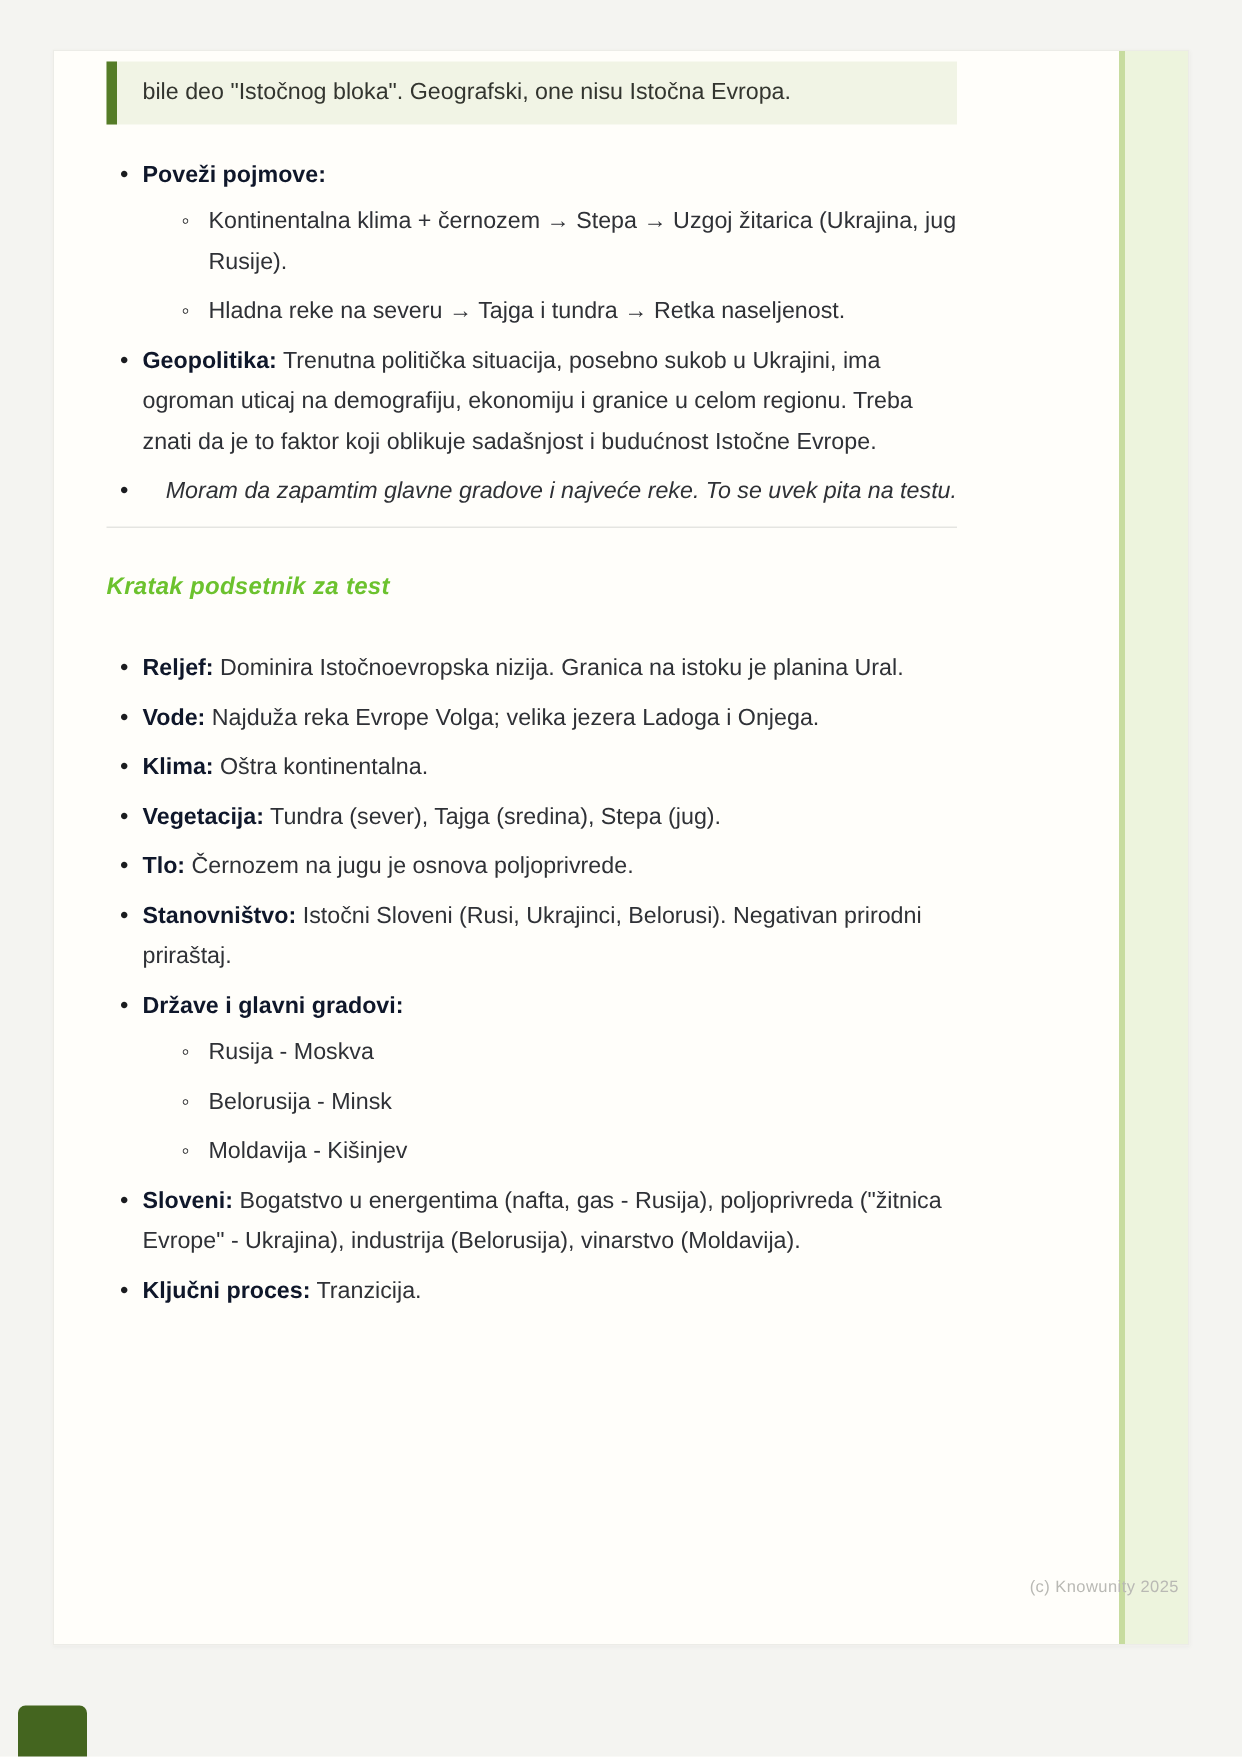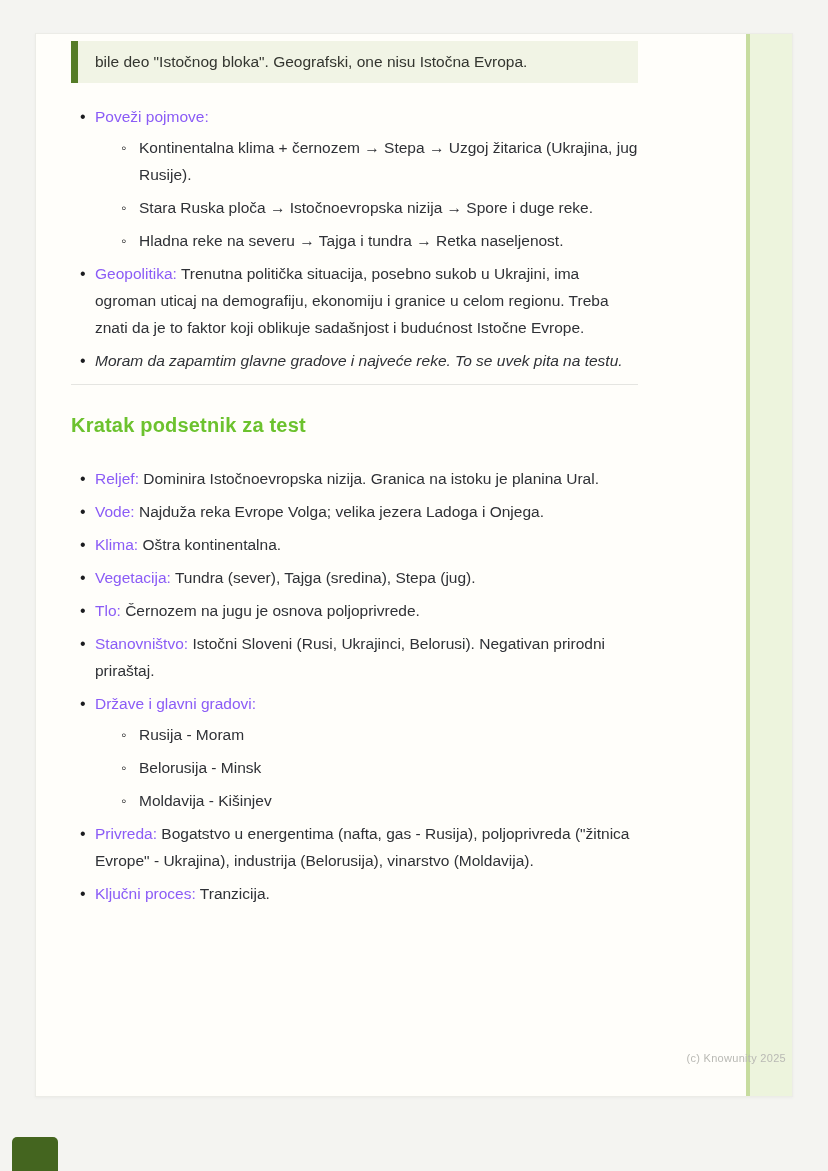--- a/index.html
+++ b/index.html
@@ -31,36 +31,37 @@
     background:#f1f4e5;
   }
   .bq-bar { width:7px; flex:0 0 7px; background:#557c27; }
   .bq-text { padding:7px 10px 8px 17px; color:#33352f; }
   .li { position:relative; padding-left:24px; margin-bottom:6px; }
   .li::before {
     content:"•";
     position:absolute; left:9px; top:0;
     color:#1b1c1f; font-size:16px;
   }
-  .li.italic { font-style:italic; }
+  .li.italic { font-style:italic;text-align:right; }
   .li.italic::before { font-style:normal; }
-  .lead { font-weight:400; color:#8b5cf6; }
+  .lead { font-weight:700; color:#0f172a; }
   .sublist { margin-left:28px; margin-top:4px; }
   .sub-li { position:relative; padding-left:16px; margin-bottom:6px; }
   .sub-li::before {
     content:"◦";
     position:absolute; left:-2px; top:0;
     color:#1b1c1f; font-size:15px;
   }
   .divider { border:none; border-top:1px solid #e5e5e1; margin-top:10px; }
   .heading {
     margin:26px 0 26px 0;
-    font-size:20px; line-height:28px; font-weight:700;
+    font-size:16px; line-height:28px; font-weight:700;
     color:#6cc22e;
     letter-spacing:0.2px;
+    font-style:italic;
   }
   .footer {
     position:absolute; right:42px; top:1052px;
     font-size:11px; color:#b9b9b4; letter-spacing:0.3px;
   }
   .next-page-box {
     position:absolute; left:12px; top:1137px; width:46px; height:34px;
     background:#44651f;
     border-radius:5px 5px 0 0;
   }
@@ -75,21 +76,20 @@
     <div class="blockquote">
       <div class="bq-bar"></div>
       <div class="bq-text">bile deo "Istočnog bloka". Geografski, one nisu Istočna Evropa.</div>
     </div>
 
     <div class="list">
         <div class="li">
           <div class="li-body"><span class="lead">Poveži pojmove:</span></div>
           <div class="sublist">
             <div class="sub-li"><span>Kontinentalna klima + černozem → Stepa → Uzgoj žitarica (Ukrajina, jug Rusije).</span></div>
-            <div class="sub-li"><span>Stara Ruska ploča → Istočnoevropska nizija → Spore i duge reke.</span></div>
             <div class="sub-li"><span>Hladna reke na severu → Tajga i tundra → Retka naseljenost.</span></div>
           </div>
         </div>
         <div class="li">
           <div class="li-body"><span class="lead">Geopolitika:</span> <span>Trenutna politička situacija, posebno sukob u Ukrajini, ima ogroman uticaj na demografiju, ekonomiju i granice u celom regionu. Treba znati da je to faktor koji oblikuje sadašnjost i budućnost Istočne Evrope.</span></div>
         </div>
         <div class="li italic">
           <div class="li-body"><span>Moram da zapamtim glavne gradove i najveće reke. To se uvek pita na testu.</span></div>
         </div>
       </div>
@@ -113,27 +113,27 @@
         </div>
         <div class="li">
           <div class="li-body"><span class="lead">Tlo:</span> <span>Černozem na jugu je osnova poljoprivrede.</span></div>
         </div>
         <div class="li">
           <div class="li-body"><span class="lead">Stanovništvo:</span> <span>Istočni Sloveni (Rusi, Ukrajinci, Belorusi). Negativan prirodni priraštaj.</span></div>
         </div>
         <div class="li">
           <div class="li-body"><span class="lead">Države i glavni gradovi:</span></div>
           <div class="sublist">
-            <div class="sub-li"><span>Rusija - Moram</span></div>
+            <div class="sub-li"><span>Rusija - Moskva</span></div>
             <div class="sub-li"><span>Belorusija - Minsk</span></div>
             <div class="sub-li"><span>Moldavija - Kišinjev</span></div>
           </div>
         </div>
         <div class="li">
-          <div class="li-body"><span class="lead">Privreda:</span> <span>Bogatstvo u energentima (nafta, gas - Rusija), poljoprivreda ("žitnica Evrope" - Ukrajina), industrija (Belorusija), vinarstvo (Moldavija).</span></div>
+          <div class="li-body"><span class="lead">Sloveni:</span> <span>Bogatstvo u energentima (nafta, gas - Rusija), poljoprivreda ("žitnica Evrope" - Ukrajina), industrija (Belorusija), vinarstvo (Moldavija).</span></div>
         </div>
         <div class="li">
           <div class="li-body"><span class="lead">Ključni proces:</span> <span>Tranzicija.</span></div>
         </div>
       </div>
 
   </div>
 </div>
 
 <div class="footer">(c) Knowunity 2025</div>

